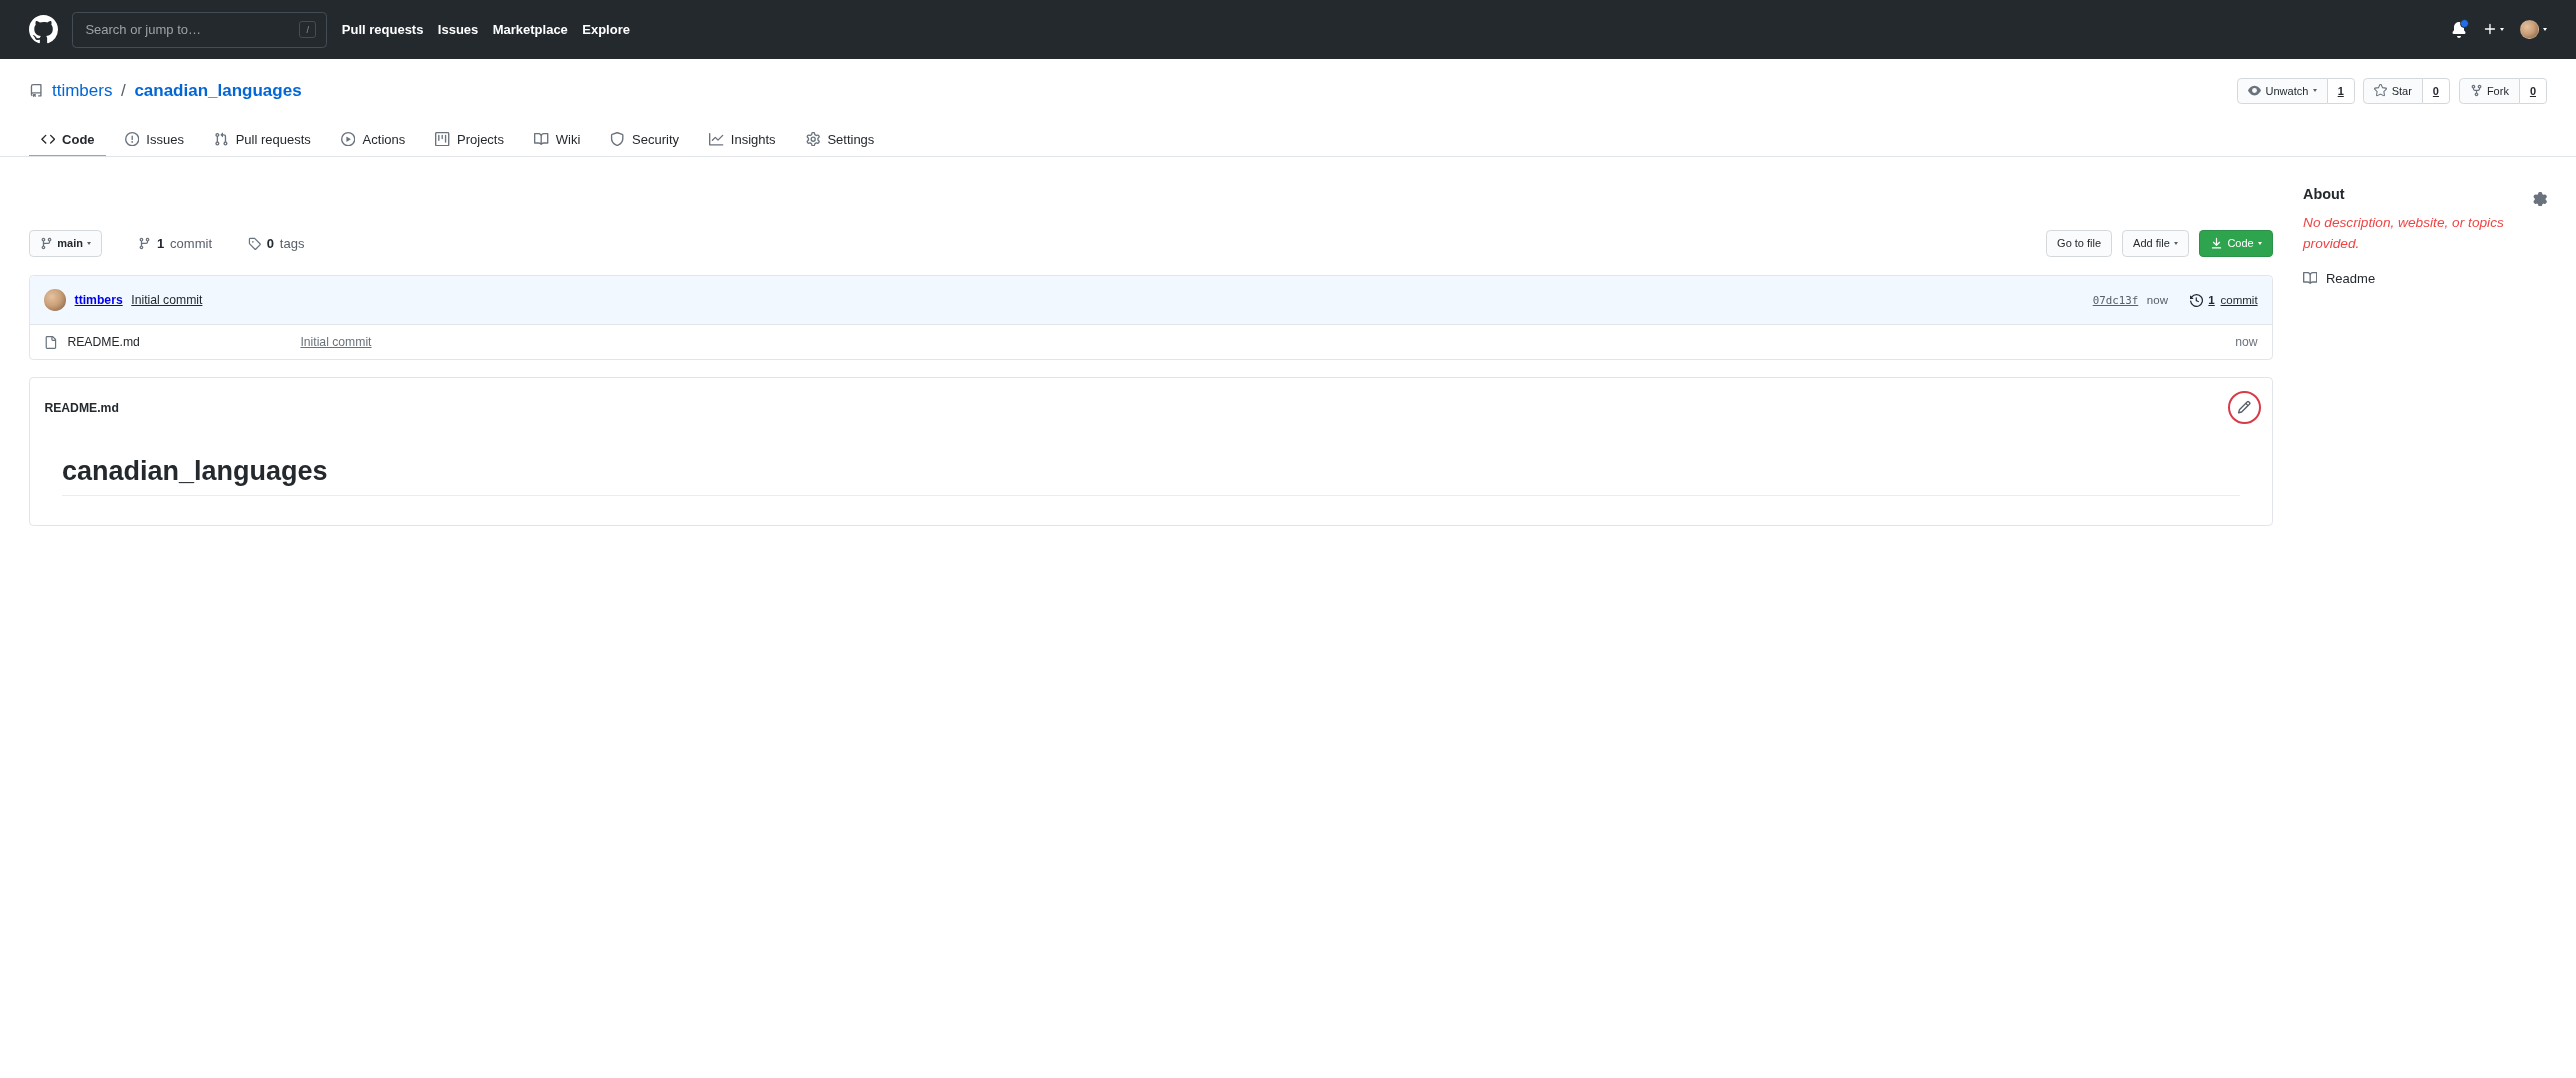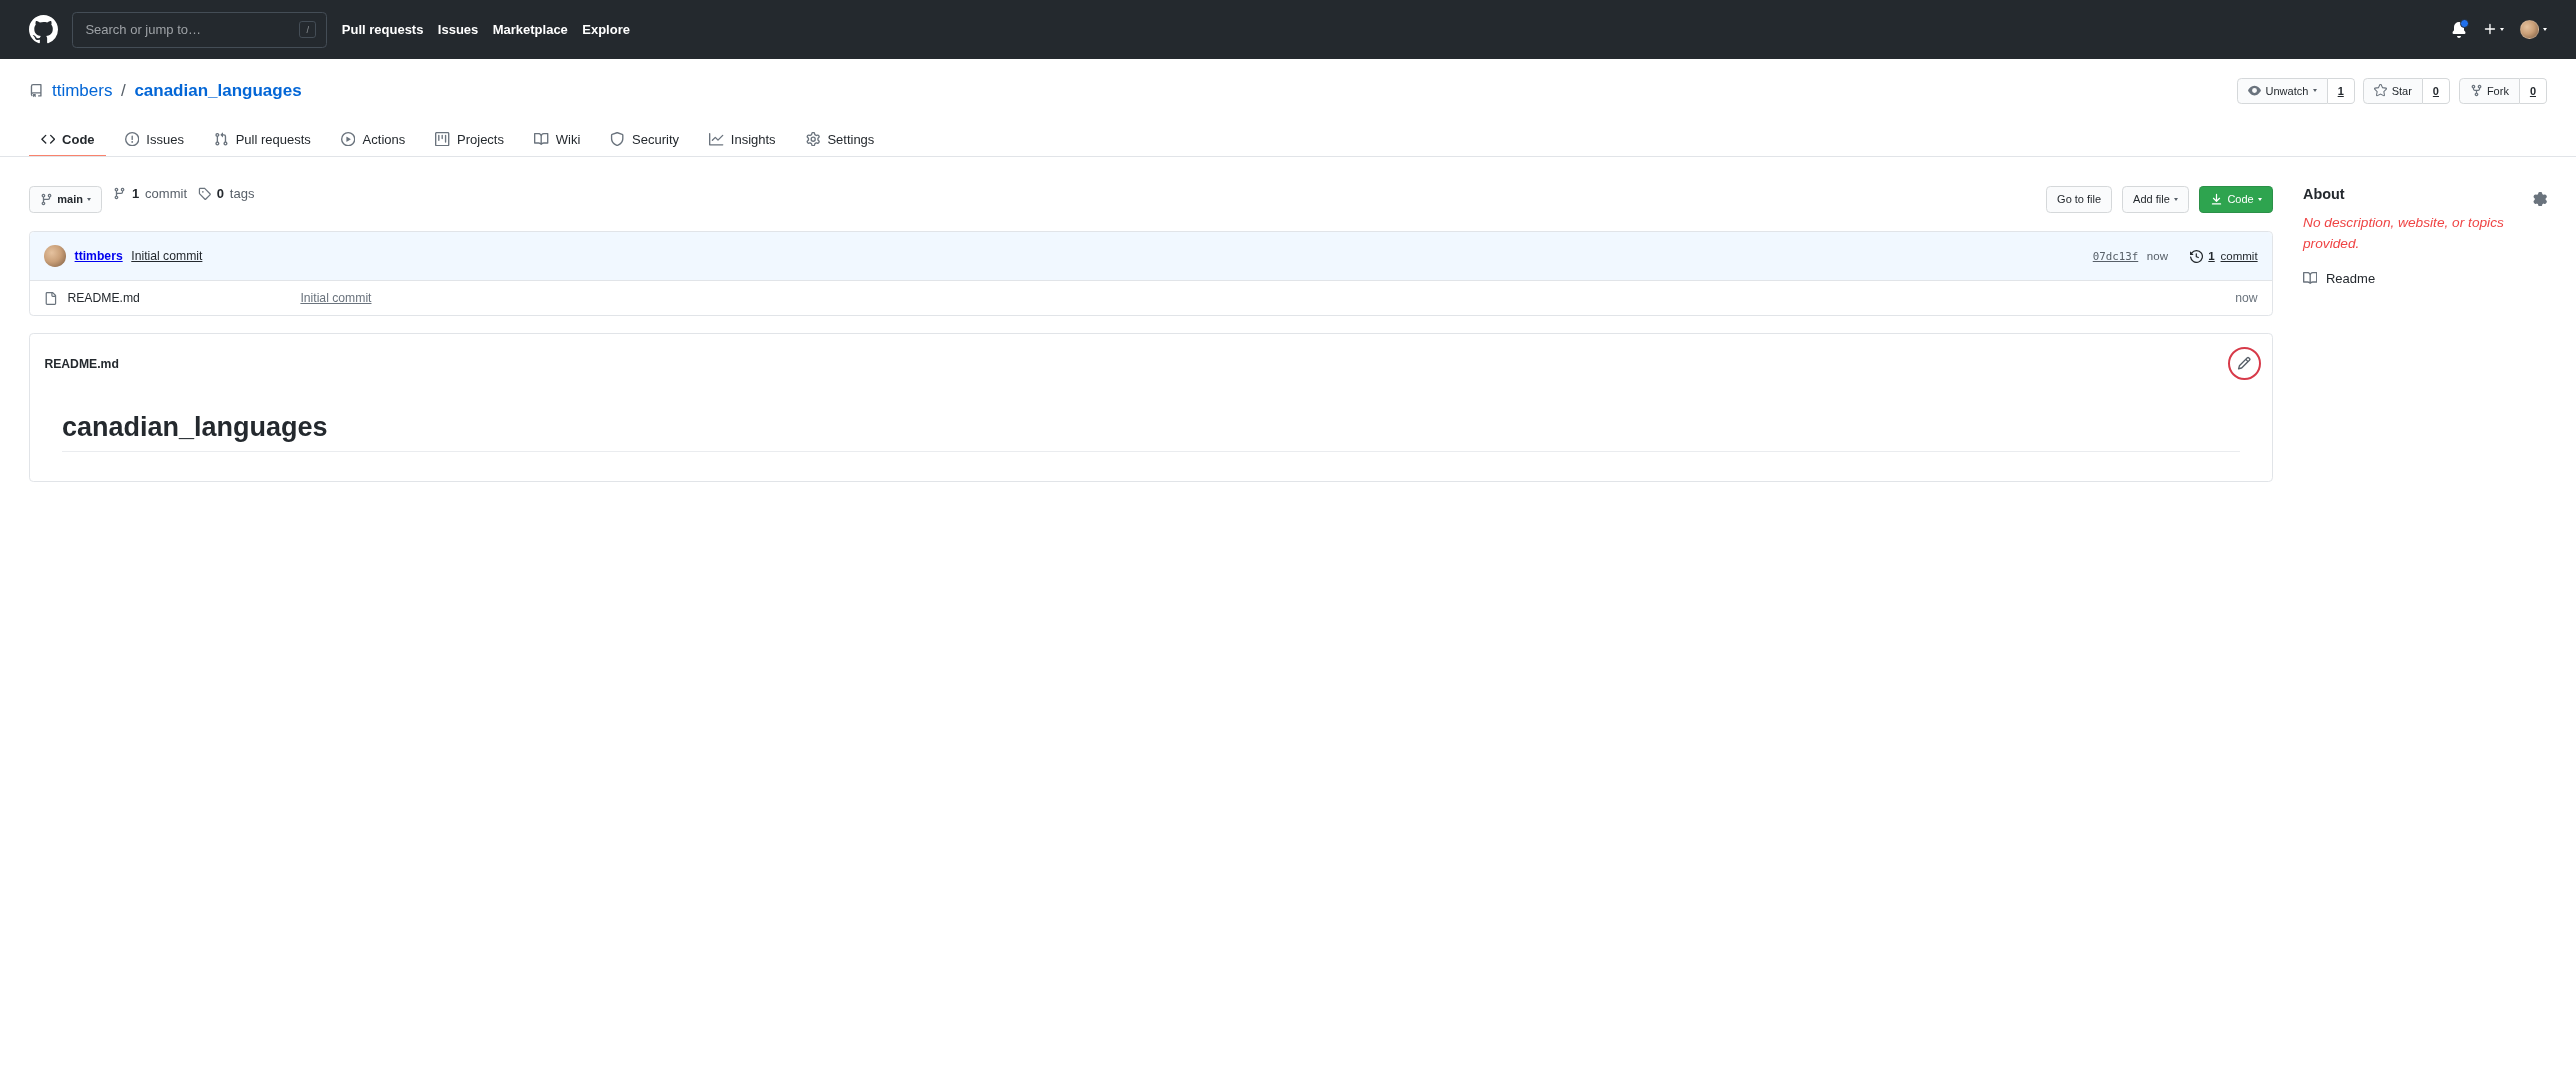--- a/index.html
+++ b/index.html
@@ -112,21 +112,21 @@
   }
   .repo-tab svg { color:#6a737d; }
   .repo-tab.active svg { color:#24292e; }
   
   .container {
     display:flex; gap:30px;
     padding: 29px 29px 0 29px;
   }
   .main { flex:1; min-width:0; }
   .sidebar { width:244px; }
-  .file-nav-row { display:flex; align-items:flex-start; gap:11px; margin-bottom:18.7px; }
+  .file-nav-row { display:flex; align-items:center; gap:36px; margin-bottom:18.7px;margin-top:44px; }
   .file-nav-row .right-btns { margin-left:auto; display:flex; gap:10px; }
   .branch-btn { font-weight:600; }
   .meta-link { display:flex; align-items:center; gap:5.8px; color:#24292e; font-size:13px; text-decoration:none; }
   .meta-link b { font-weight:600; }
   .meta-link .l { color:#586069; }
   .btn-primary {
     background:#2ea44f; color:#fff; border:0.7px solid rgba(27,31,35,.15);
   }
   
   .commit-box {

